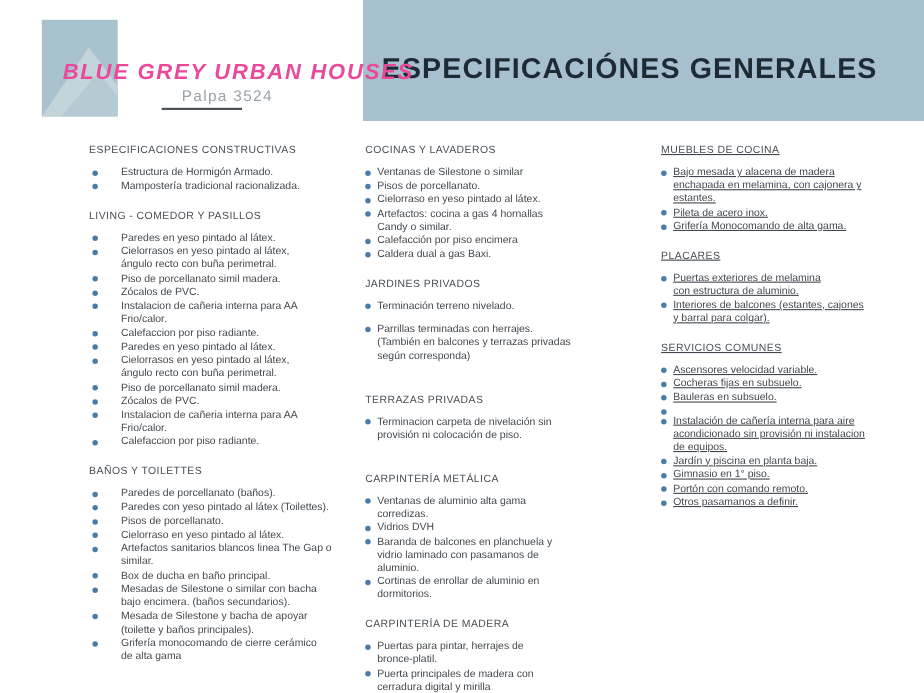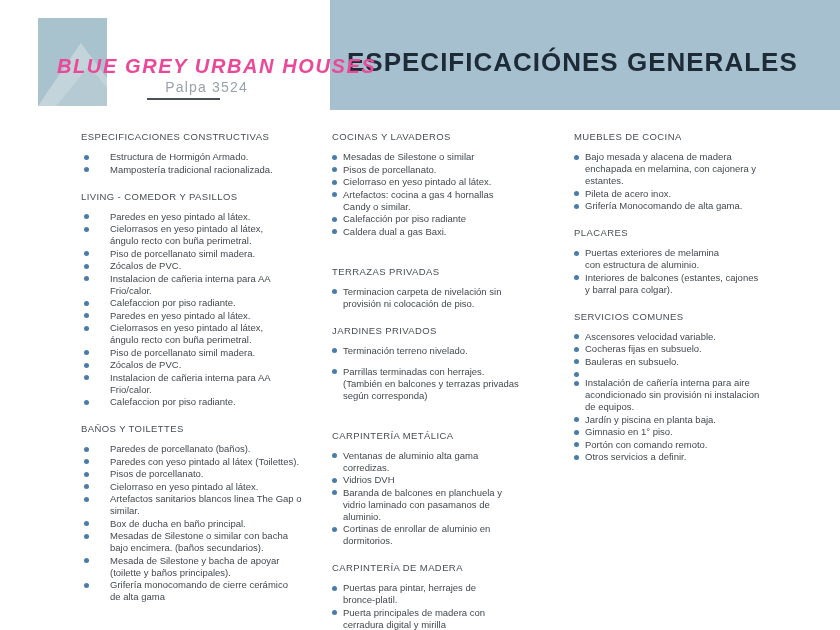--- a/index.html
+++ b/index.html
@@ -40,21 +40,21 @@
   }
   .band-title{
     position:absolute;left:17px;top:47px;
     font-size:26px;font-weight:600;letter-spacing:1px;color:#1d2b36;
     white-space:nowrap;
   }
   
   .col{position:absolute;top:131px;}
   .col-0{left:72px;width:252px;}
   .col-1{left:332px;width:228px;}
-  .col-2{left:574px;width:232px;}
+  .col-2{left:601px;width:232px;text-decoration:underline;}
   .section{margin:0;}
   .sec-heading{
     font-size:9.5px;letter-spacing:0.4px;color:#474e55;
     margin:15px 0 9px 0;
   }
   .col-0 .sec-heading{margin-left:9px;}
   .section:first-child .sec-heading{margin-top:0;}
   .section.extra-gap .sec-heading{margin-top:28px;}
   ul.items{list-style:none;margin:0;padding:0;}
   li.spec-item{
@@ -208,71 +208,71 @@
           </li>
         </ul>
       </div>
     </div>
   <div class="col col-1">
       <div class="section">
         <div class="sec-heading">COCINAS Y LAVADEROS</div>
         <ul class="items">
           <li class="spec-item">
             <span class="dot"></span>
-            <span class="item-text">Mesadas de Silestone o similar</span>
+            <span class="item-text">Ventanas de Silestone o similar</span>
           </li>
           <li class="spec-item">
             <span class="dot"></span>
             <span class="item-text">Pisos de porcellanato.</span>
           </li>
           <li class="spec-item">
             <span class="dot"></span>
             <span class="item-text">Cielorraso en yeso pintado al látex.</span>
           </li>
           <li class="spec-item">
             <span class="dot"></span>
             <span class="item-text">Artefactos: cocina a gas 4 hornallas
 Candy o similar.</span>
           </li>
           <li class="spec-item">
             <span class="dot"></span>
-            <span class="item-text">Calefacción por piso radiante</span>
+            <span class="item-text">Calefacción por piso encimera</span>
           </li>
           <li class="spec-item">
             <span class="dot"></span>
             <span class="item-text">Caldera dual a gas Baxi.</span>
-          </li>
-        </ul>
-      </div>
-      <div class="section extra-gap">
-        <div class="sec-heading">TERRAZAS PRIVADAS</div>
-        <ul class="items">
-          <li class="spec-item">
-            <span class="dot"></span>
-            <span class="item-text">Terminacion carpeta de nivelación sin
-provisión ni colocación de piso.</span>
           </li>
         </ul>
       </div>
       <div class="section">
         <div class="sec-heading">JARDINES PRIVADOS</div>
         <ul class="items">
           <li class="spec-item">
             <span class="dot"></span>
             <span class="item-text">Terminación terreno nivelado.</span>
           </li>
           <li class="spec-item gap-top">
             <span class="dot"></span>
             <span class="item-text">Parrillas terminadas con herrajes.
 (También en balcones y terrazas privadas
 según corresponda)</span>
           </li>
         </ul>
       </div>
       <div class="section extra-gap">
+        <div class="sec-heading">TERRAZAS PRIVADAS</div>
+        <ul class="items">
+          <li class="spec-item">
+            <span class="dot"></span>
+            <span class="item-text">Terminacion carpeta de nivelación sin
+provisión ni colocación de piso.</span>
+          </li>
+        </ul>
+      </div>
+      <div class="section extra-gap">
         <div class="sec-heading">CARPINTERÍA METÁLICA</div>
         <ul class="items">
           <li class="spec-item">
             <span class="dot"></span>
             <span class="item-text">Ventanas de aluminio alta gama
 corredizas.</span>
           </li>
           <li class="spec-item">
             <span class="dot"></span>
             <span class="item-text">Vidrios DVH</span>
@@ -372,19 +372,19 @@
           <li class="spec-item">
             <span class="dot"></span>
             <span class="item-text">Gimnasio en 1° piso.</span>
           </li>
           <li class="spec-item">
             <span class="dot"></span>
             <span class="item-text">Portón con comando remoto.</span>
           </li>
           <li class="spec-item">
             <span class="dot"></span>
-            <span class="item-text">Otros servicios a definir.</span>
+            <span class="item-text">Otros pasamanos a definir.</span>
           </li>
         </ul>
       </div>
     </div>
 
 </div>
 
 </body></html>

